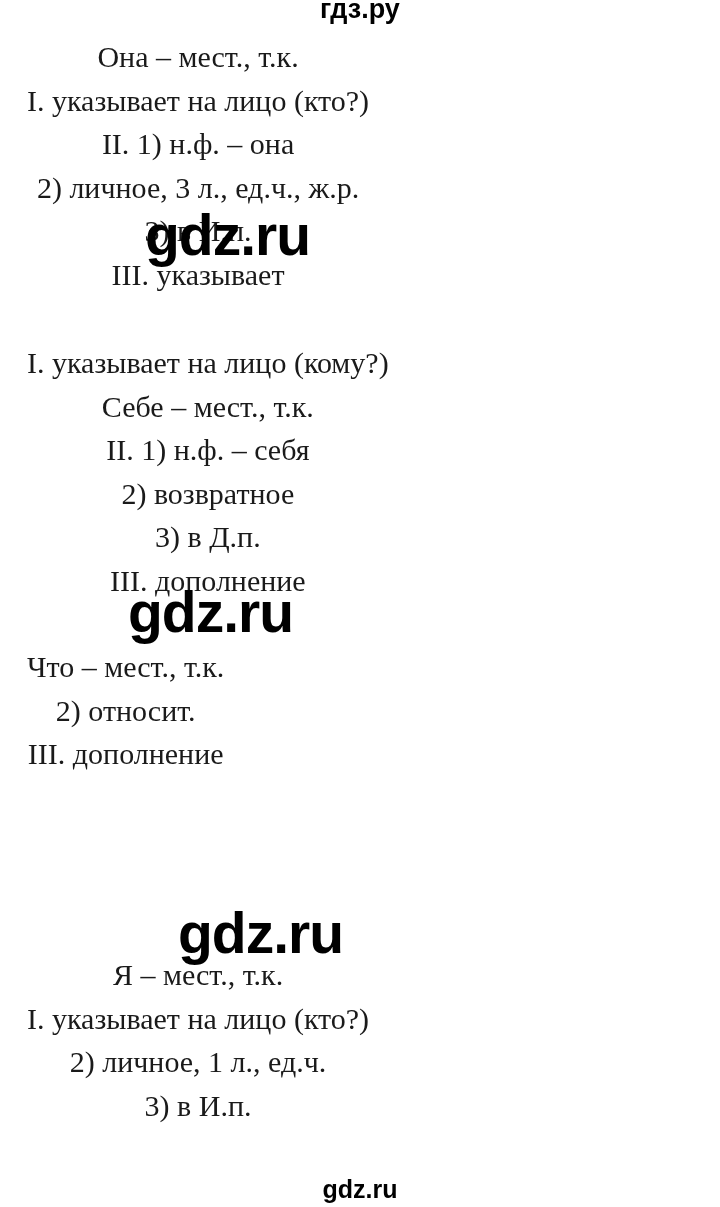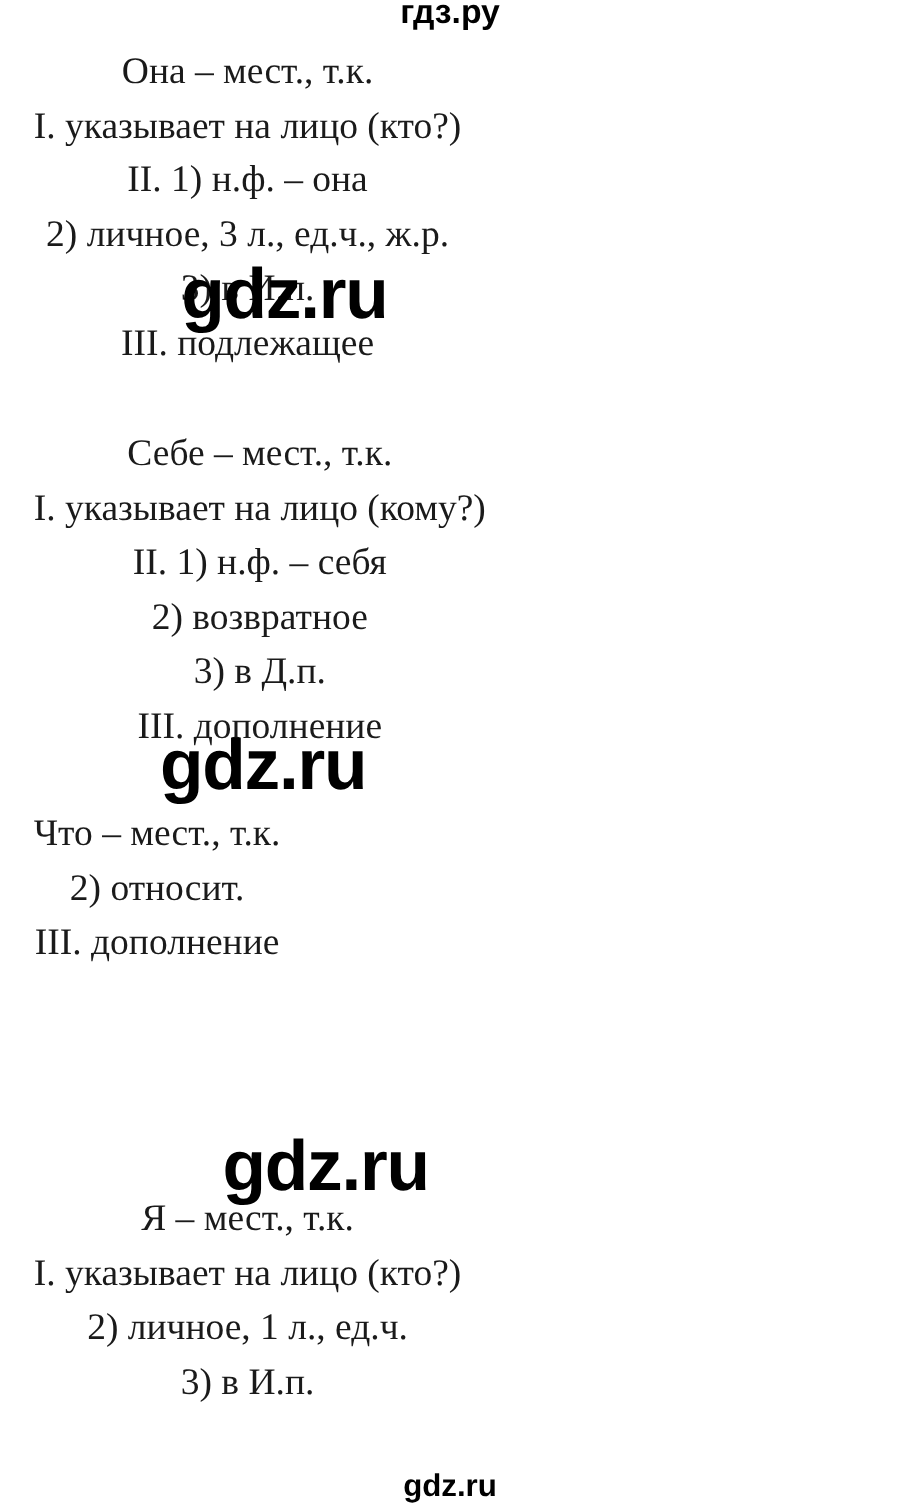--- a/index.html
+++ b/index.html
@@ -51,25 +51,25 @@
 
 <header class="brand header">гдз.ру</header>
 
 <main id="content">
     <section class="section">
       <div class="line">Она – мест., т.к.</div>
       <div class="line">I. указывает на лицо (кто?)</div>
       <div class="line">II. 1) н.ф. – она</div>
       <div class="line indent">2) личное, 3 л., ед.ч., ж.р.</div>
       <div class="line indent">3) в И.п.</div>
-      <div class="line">III. подлежащее</div>
+      <div class="line">III. указывает</div>
     </section>
     <section class="section">
+      <div class="line">I. указывает на лицо (кому?)</div>
       <div class="line">Себе – мест., т.к.</div>
-      <div class="line">I. указывает на лицо (кому?)</div>
       <div class="line">II. 1) н.ф. – себя</div>
       <div class="line indent">2) возвратное</div>
       <div class="line indent">3) в Д.п.</div>
       <div class="line">III. дополнение</div>
     </section>
     <section class="section">
       <div class="line">Что – мест., т.к.</div>
       <div class="line indent">2) относит.</div>
       <div class="line">III. дополнение</div>
     </section>

